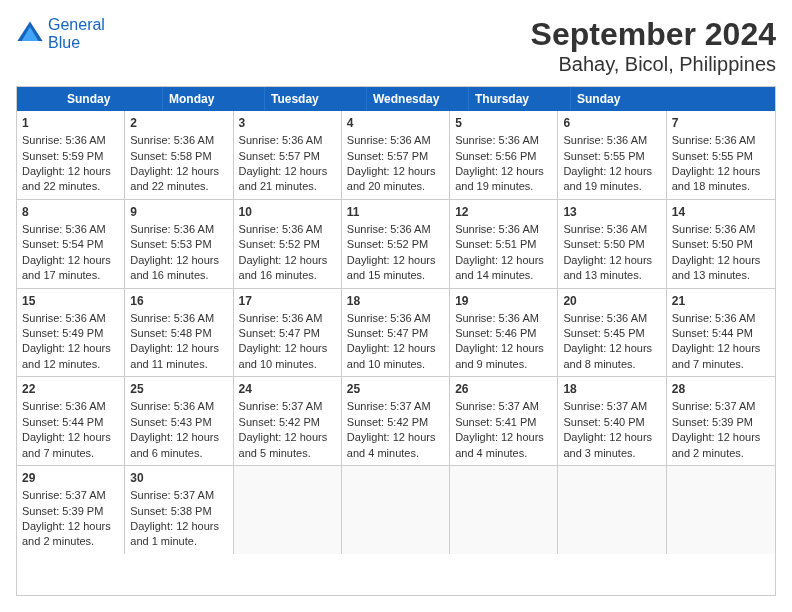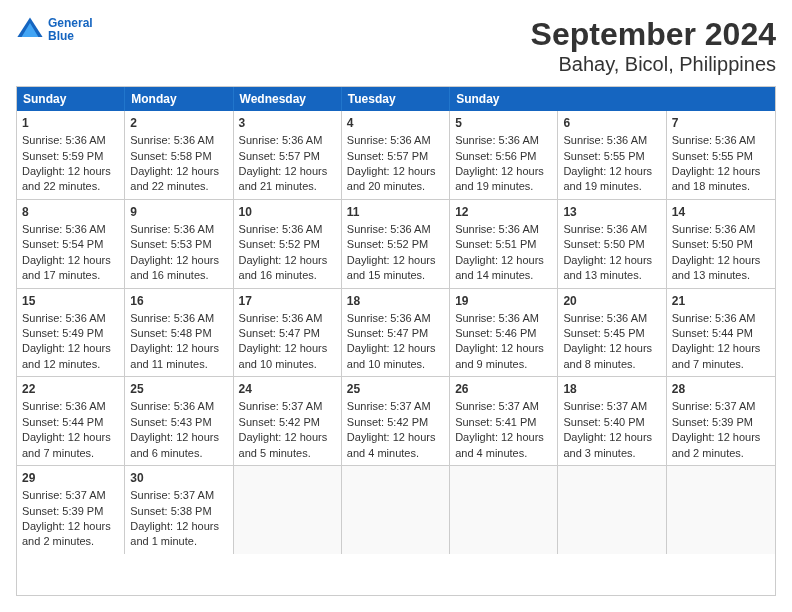--- a/index.html
+++ b/index.html
@@ -21,22 +21,22 @@
       display: flex;
       justify-content: space-between;
       align-items: flex-start;
       margin-bottom: 10px;
     }
     .logo {
       display: flex;
       align-items: center;
     }
     .logo-text {
-      font-size: 12px;
-      font-weight: bold;
+      font-size: 16px;
+      font-weight: normal;
       color: #333;
       line-height: 1.1;
     }
     .logo-text span {
       color: #1565c0;
     }
     .logo-icon {
       width: 28px;
       height: 28px;
       margin-right: 4px;
@@ -55,20 +55,21 @@
       color: #333;
     }
     .calendar {
       flex: 1;
       border: 1px solid #ccc;
     }
     .cal-header {
       display: grid;
       grid-template-columns: repeat(7, 1fr);
       background: #1565c0;
+      padding-left: 44px;
     }
     .cal-header-cell {
       color: #fff;
       font-size: 12px;
       font-weight: bold;
       padding: 5px 6px;
       text-align: left;
       border-right: 1px solid #2176cc;
     }
     .cal-header-cell:last-child { border-right: none; }
@@ -123,22 +124,23 @@
     <div class="title-block">
       <div class="month-title">September 2024</div>
       <div class="location">Bahay, Bicol, Philippines</div>
     </div>
   </div>
 
   <div class="calendar">
     <div class="cal-header">
       <div class="cal-header-cell">Sunday</div>
       <div class="cal-header-cell">Monday</div>
+      <div class="cal-header-cell">Tuesday</div>
       <div class="cal-header-cell">Wednesday</div>
-      <div class="cal-header-cell">Tuesday</div>
+      <div class="cal-header-cell">Thursday</div>
       <div class="cal-header-cell">Sunday</div>
     </div>
     <div class="cal-body">
 
       <div class="cal-row">
         <div class="cal-cell">
           <span class="day-num">1</span>
           <div class="cal-cell-text">Sunrise: 5:36 AM<br>Sunset: 5:59 PM<br>Daylight: 12 hours<br>and 22 minutes.</div>
         </div>
         <div class="cal-cell">

